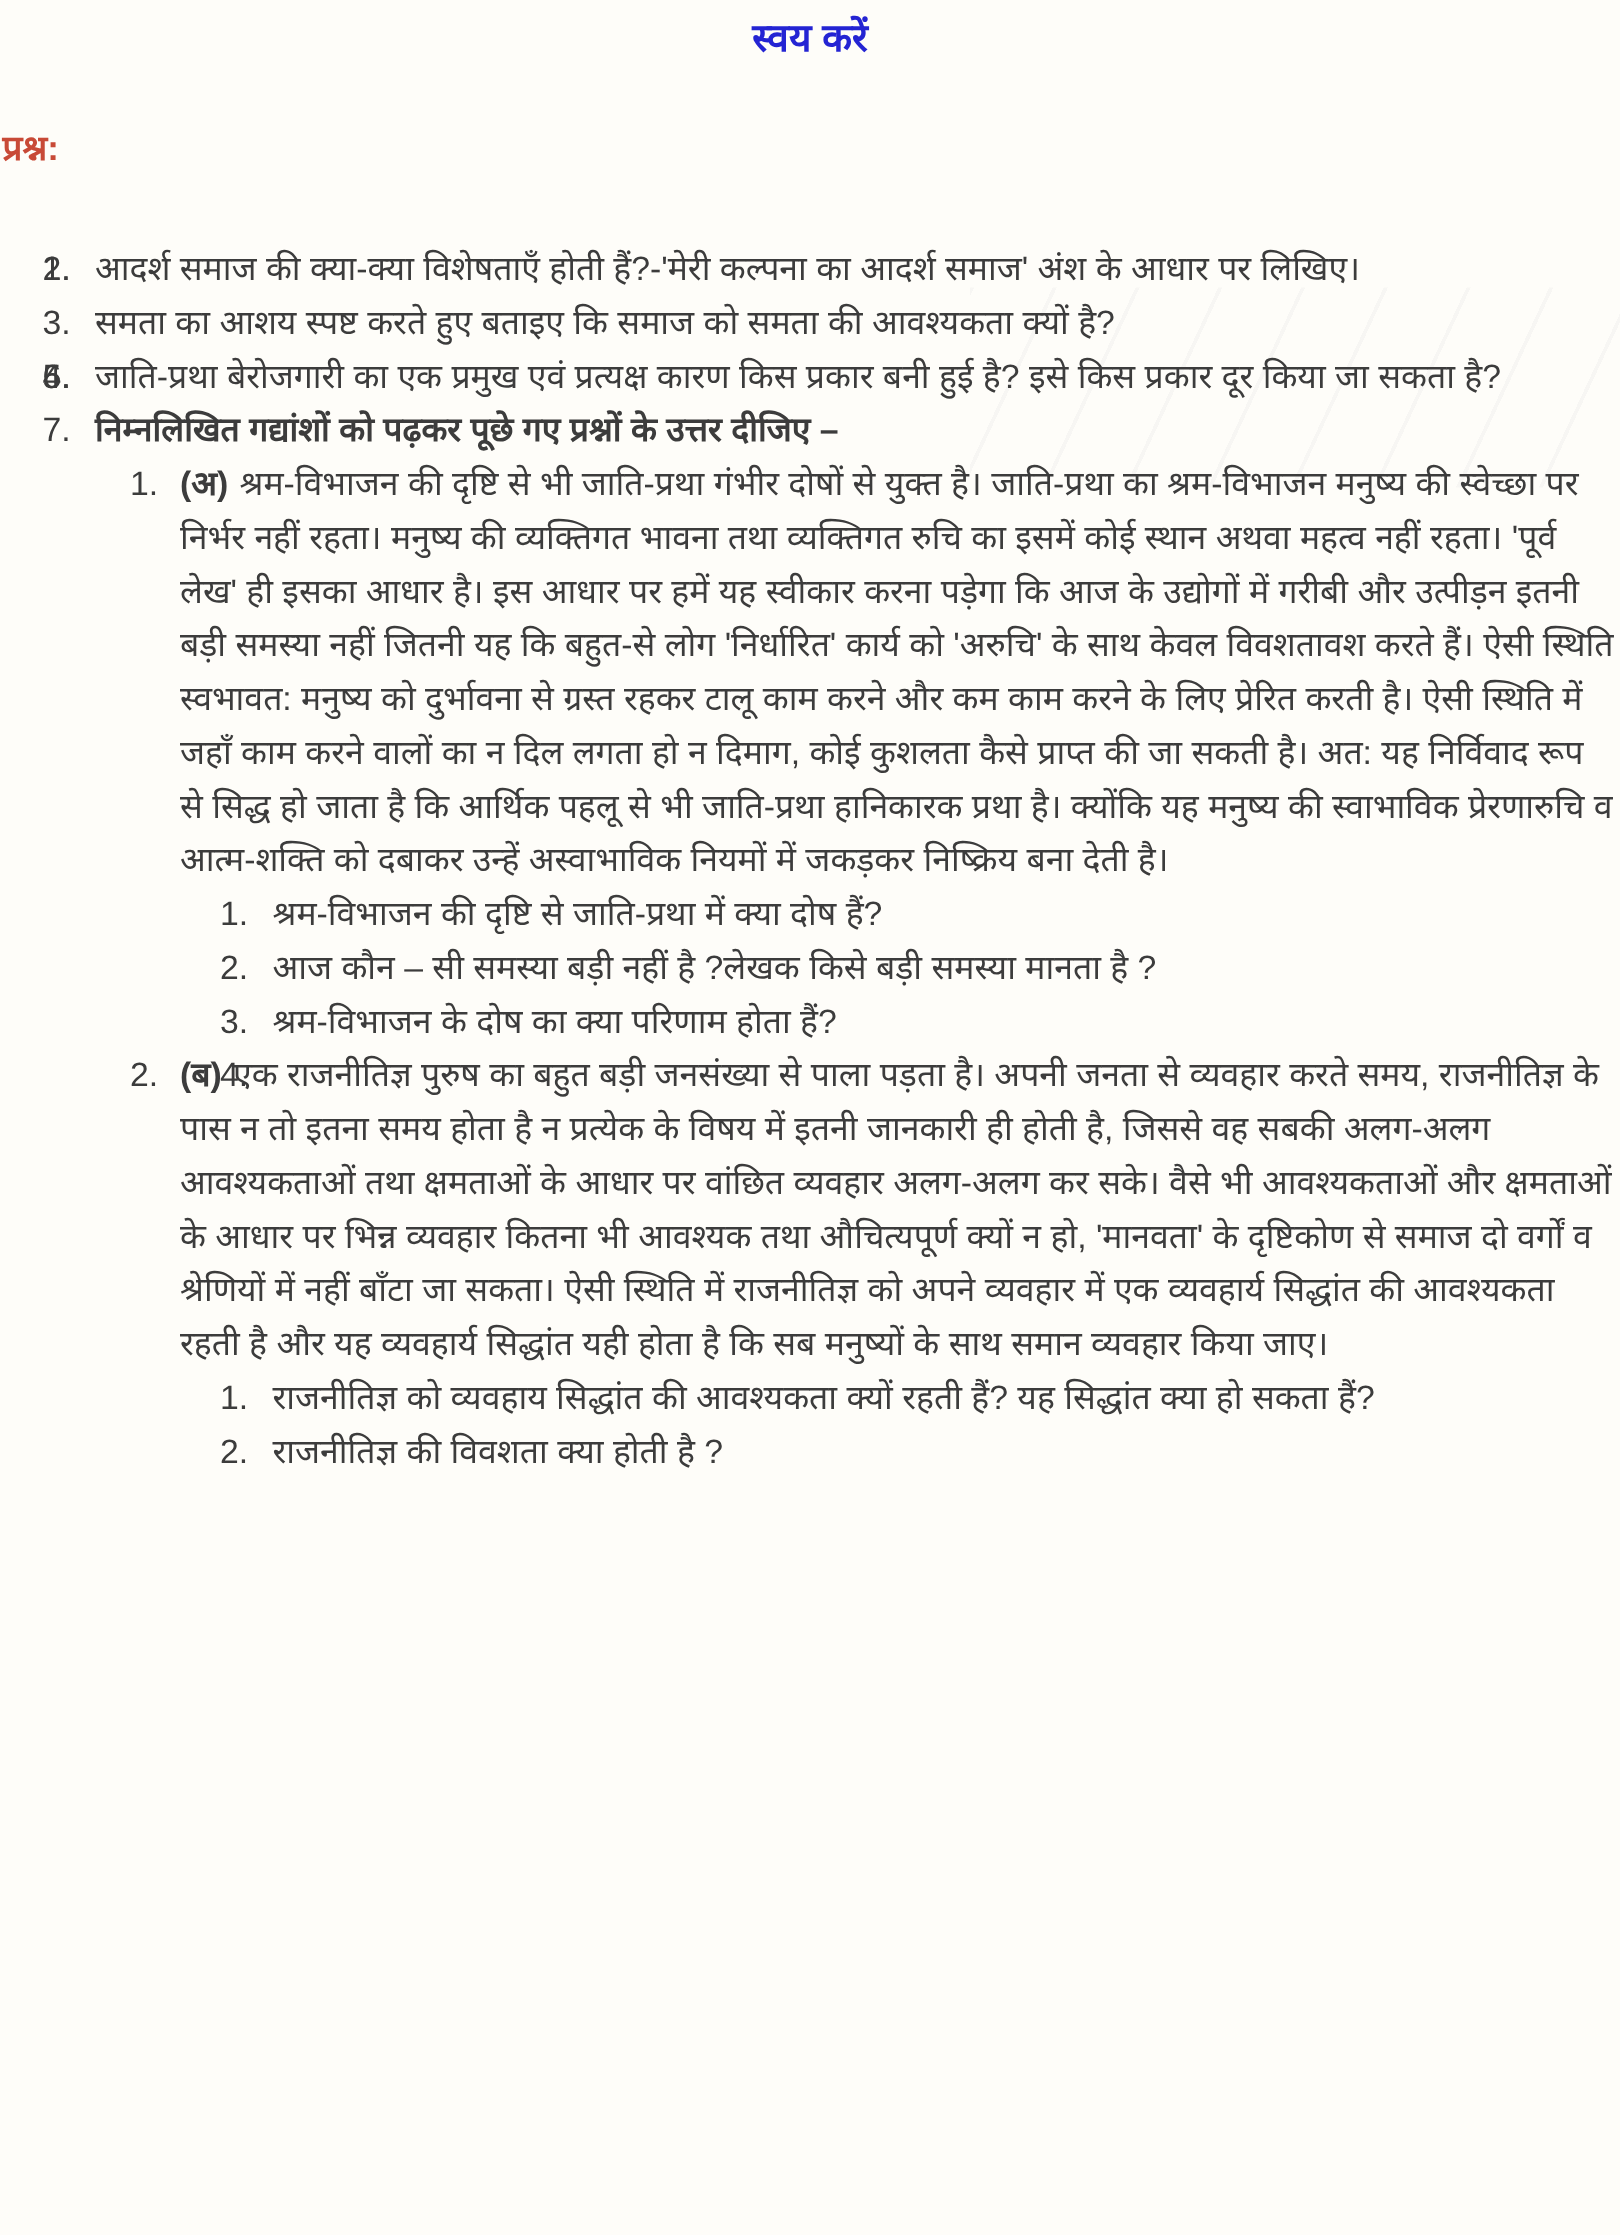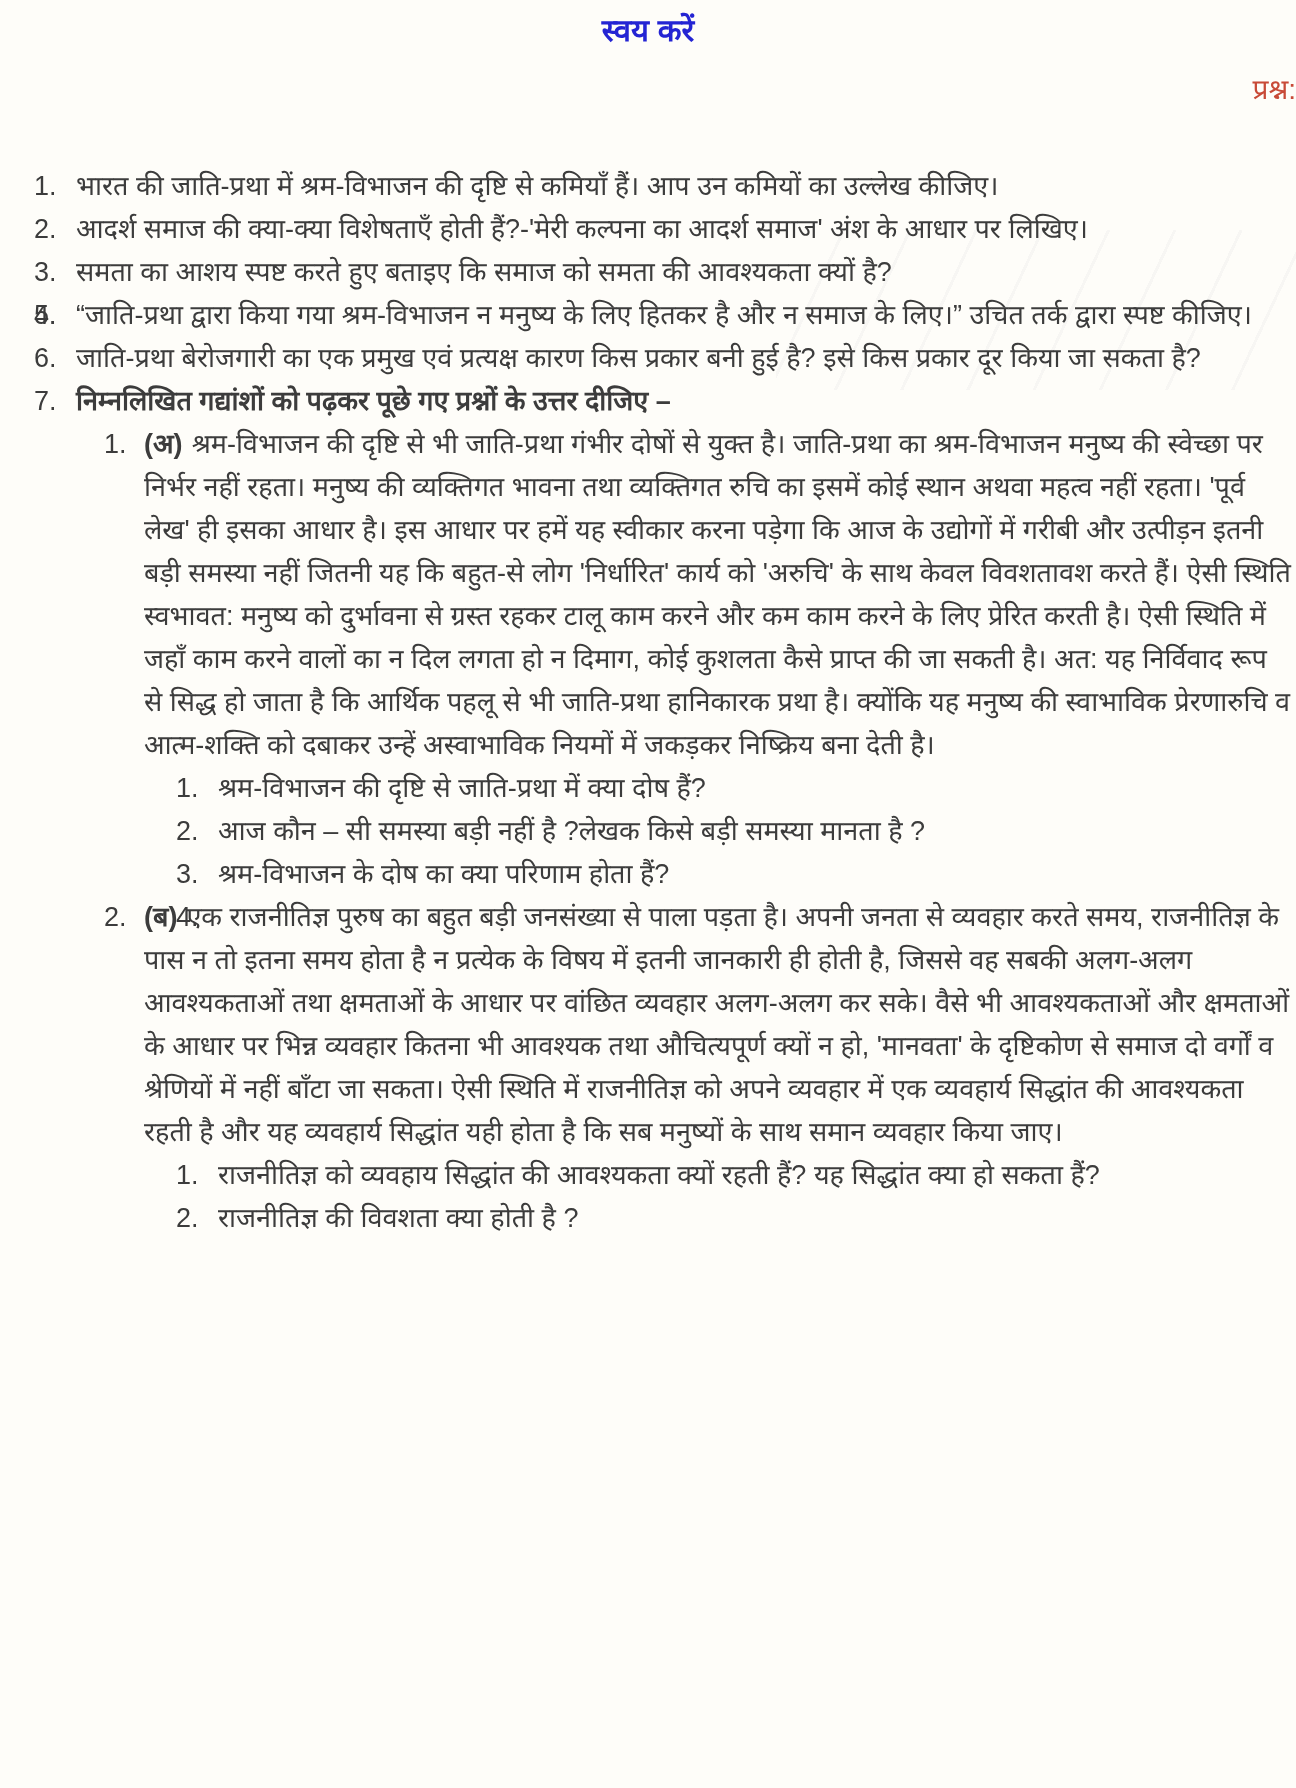--- a/index.html
+++ b/index.html
@@ -22,26 +22,25 @@
     pointer-events: none;
   }
   .title {
     padding-top: 8px;
     text-align: center;
     font-size: 31px;
     font-weight: bold;
     color: #2424d3;
   }
   .qlabel {
-    margin-top: 19px;
+    margin-top: 48px;
     padding-left: 2px;
     font-size: 28px;
-    font-weight: normal;
+    font-weight: bold;
     color: #c84a37;
-    text-align: right;
   }
   ol { margin: 0; padding: 0; }
   li {
     list-style: none;
     position: relative;
     font-size: 27px;
     line-height: 43px;
     text-align: left;
   }
   .qlist { margin-top: 58px; }
@@ -62,36 +61,34 @@
 
 <div class="page">
   <div class="scan-artifact"></div>
 
   <div class="title">स्वय करें</div>
   <div class="qlabel">प्रश्न:</div>
 
   <ol class="l1 qlist">
     <li>
       <span class="num">1.</span>
-      <span>भारत की जाति-प्रथा में श्रम-विभाजन की दृष्टि से कमियाँ हैं। आप उन कमियों का उल्लेख कीजिए।</span>
     </li>
     <li>
       <span class="num">2.</span>
       <span>आदर्श समाज की क्या-क्या विशेषताएँ होती हैं?-'मेरी कल्पना का आदर्श समाज' अंश के आधार पर लिखिए।</span>
     </li>
     <li>
       <span class="num">3.</span>
       <span>समता का आशय स्पष्ट करते हुए बताइए कि समाज को समता की आवश्यकता क्यों है?</span>
     </li>
     <li>
       <span class="num">4.</span>
     </li>
     <li>
       <span class="num">5.</span>
-      <span>“जाति-प्रथा द्वारा किया गया श्रम-विभाजन न मनुष्य के लिए हितकर है और न समाज के लिए।” उचित तर्क द्वारा स्पष्ट कीजिए।</span>
     </li>
     <li>
       <span class="num">6.</span>
       <span>जाति-प्रथा बेरोजगारी का एक प्रमुख एवं प्रत्यक्ष कारण किस प्रकार बनी हुई है? इसे किस प्रकार दूर किया जा सकता है?</span>
     </li>
     <li>
       <span class="num">7.</span>
       <span class="bold">निम्नलिखित गद्यांशों को पढ़कर पूछे गए प्रश्नों के उत्तर दीजिए –</span>
 
       <ol class="l2">

